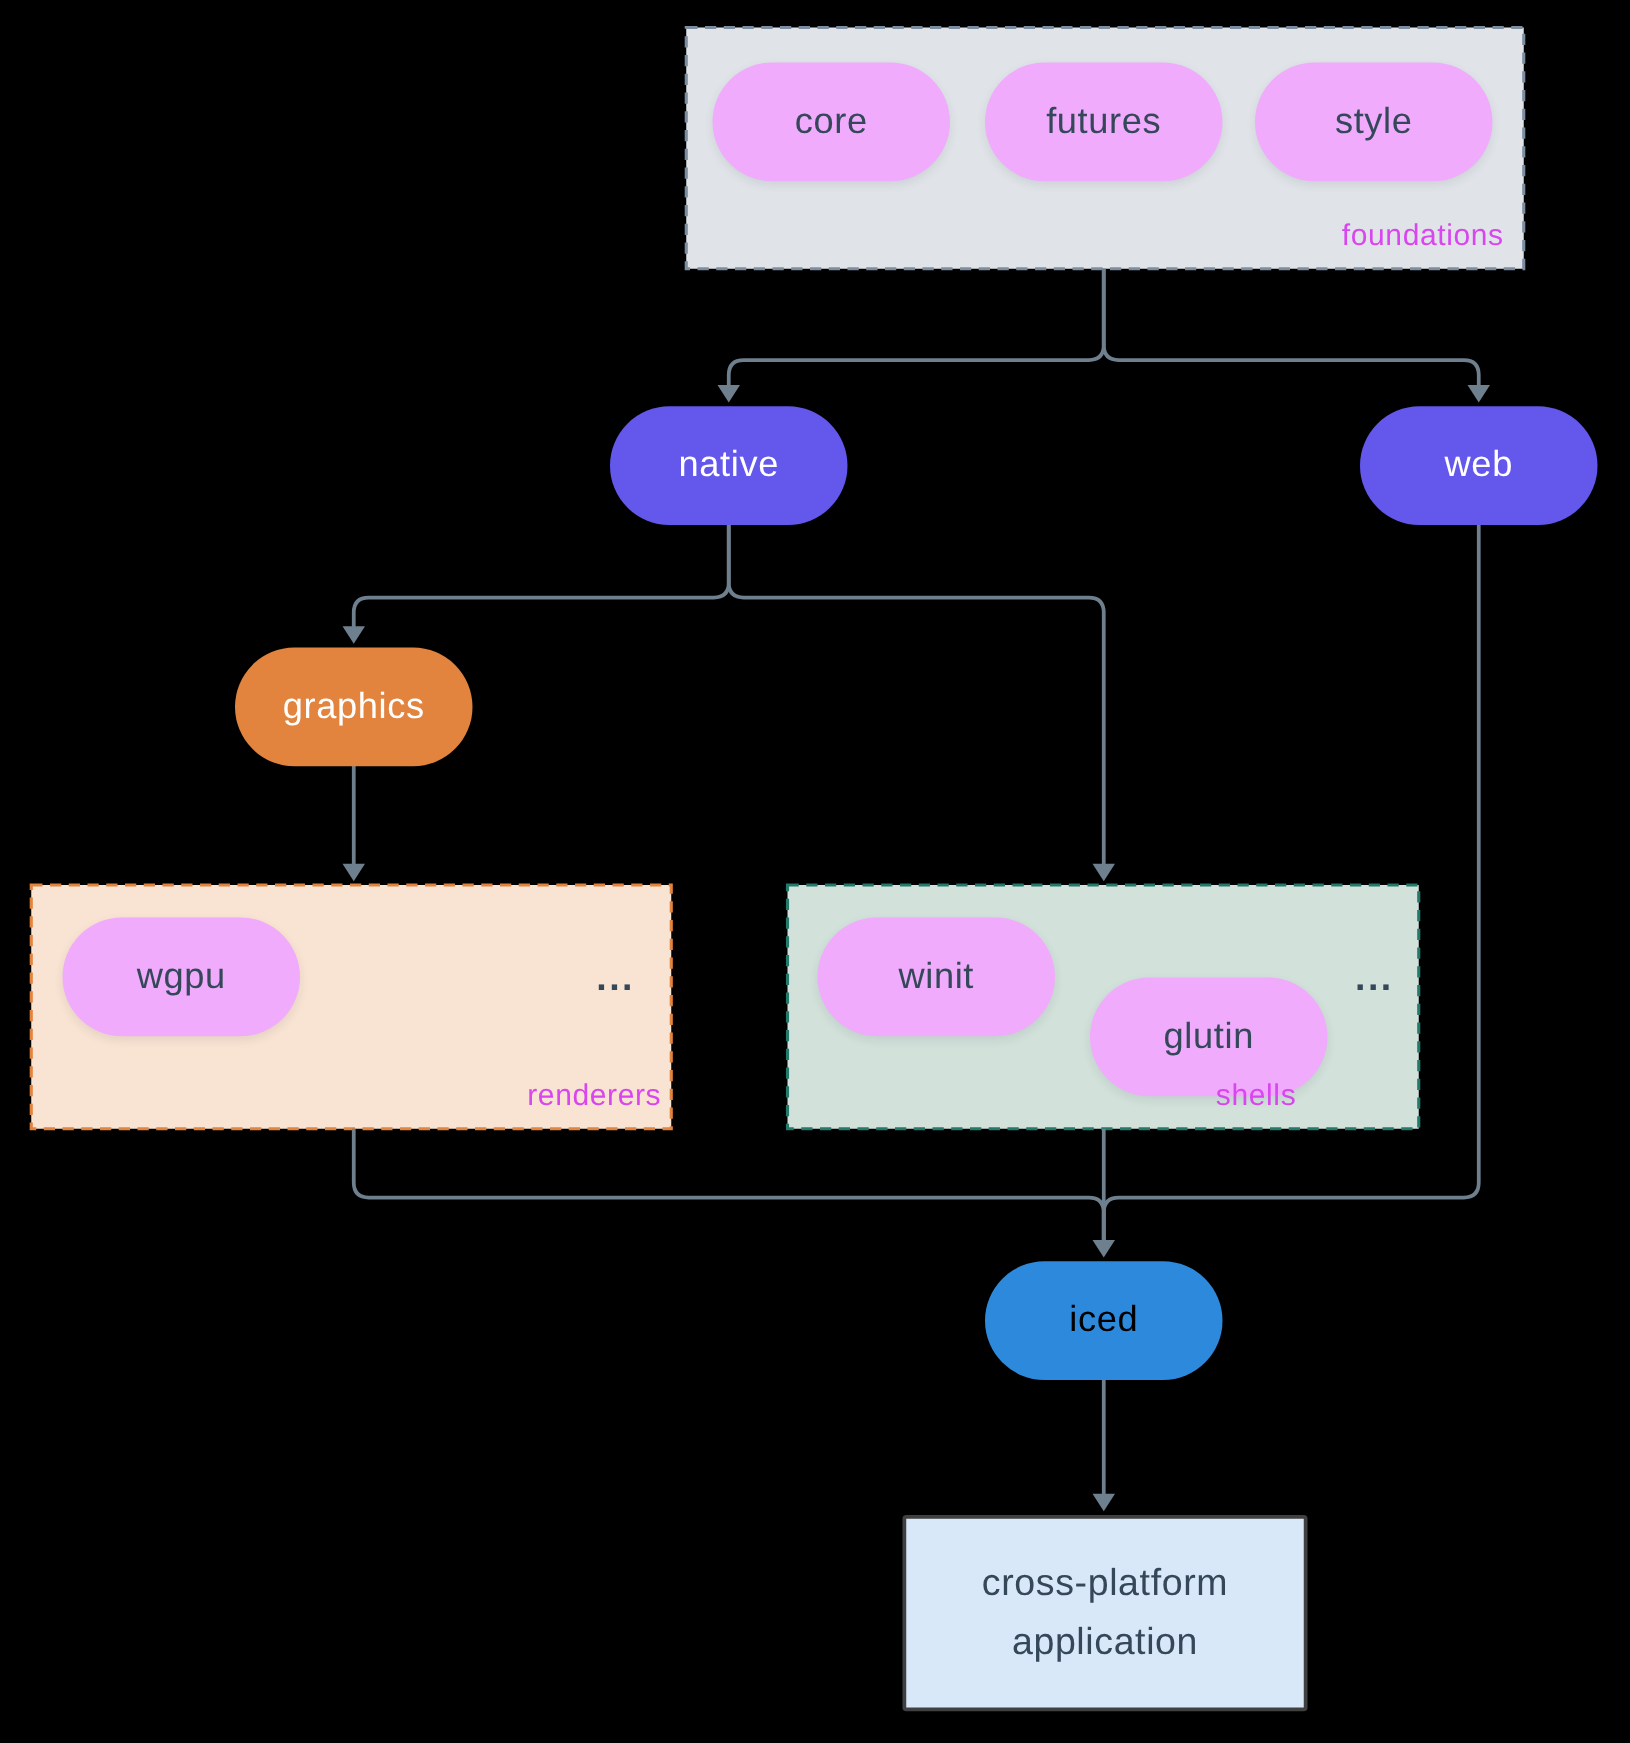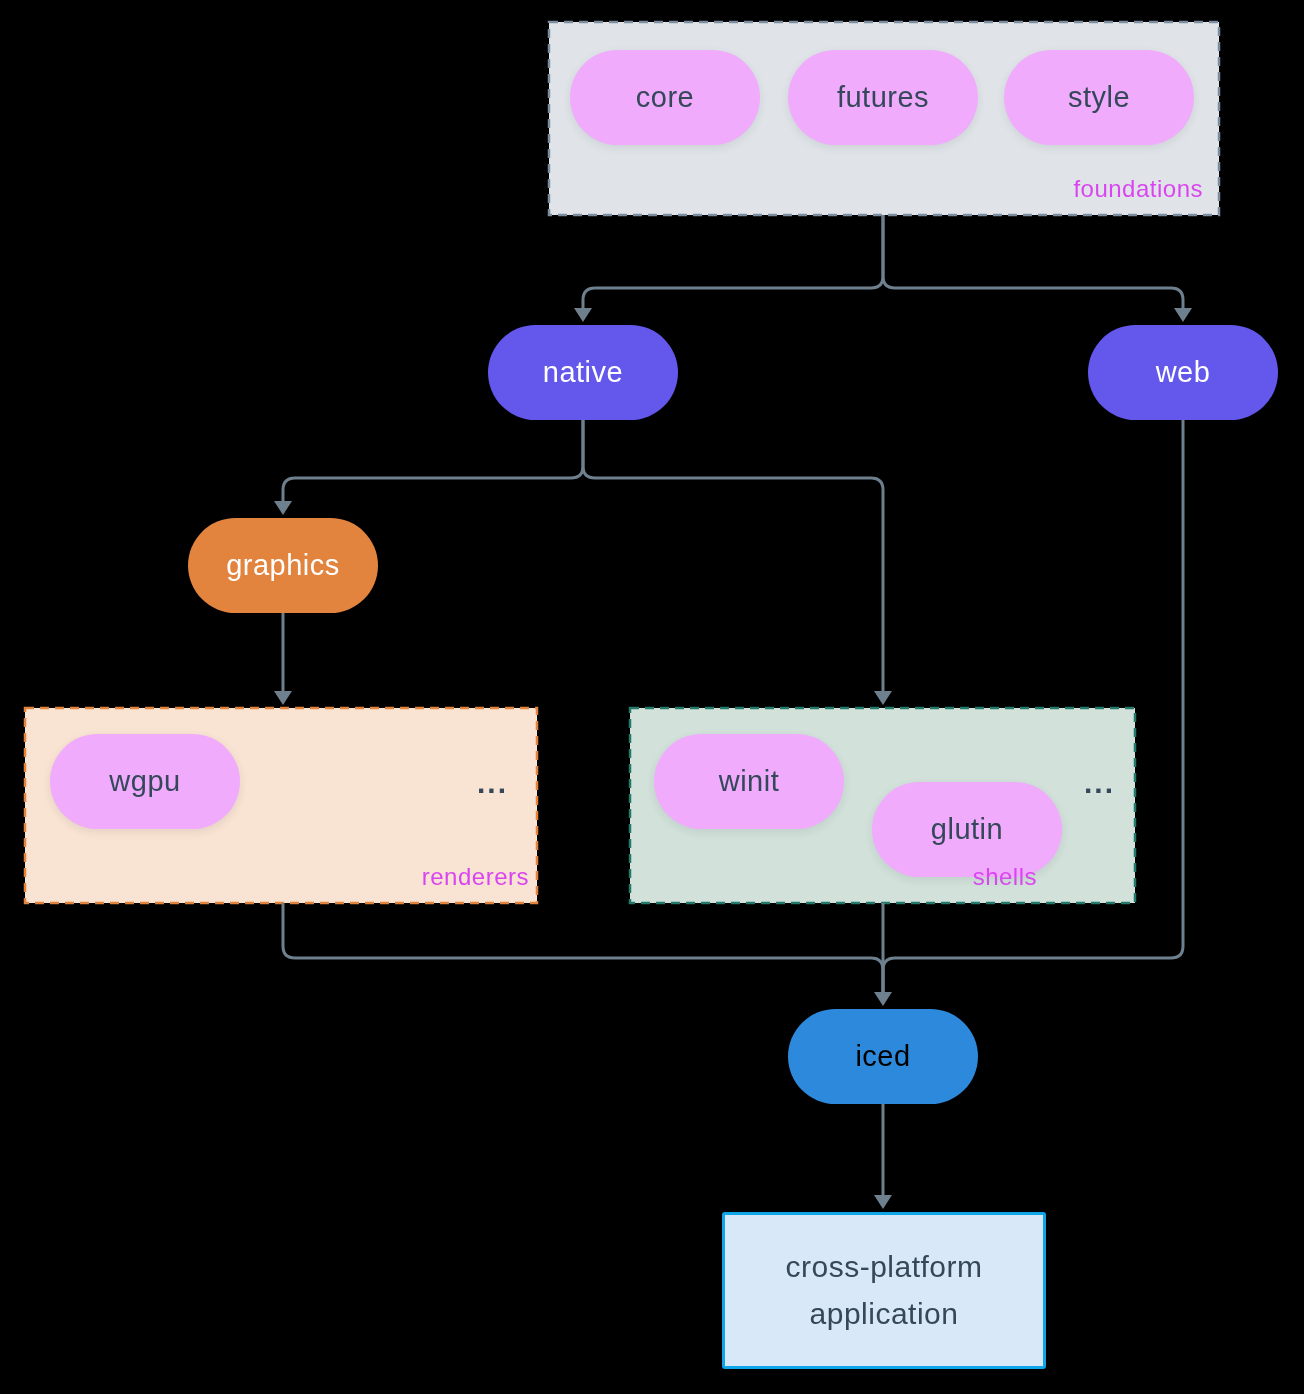--- a/index.html
+++ b/index.html
@@ -60,21 +60,21 @@
     letter-spacing: 2px;
   }
   .app-box {
     position: absolute;
     left: 722px;
     top: 1212px;
     width: 324px;
     height: 157px;
     box-sizing: border-box;
     background: #d8e8f9;
-    border: 3px solid #0ea5e9;
+    border: 3px solid #404040;
     border-radius: 3px;
     display: flex;
     align-items: center;
     justify-content: center;
     text-align: center;
   }
   .app-box span {
     display: block;
     width: 260px;
     font-size: 30px;

